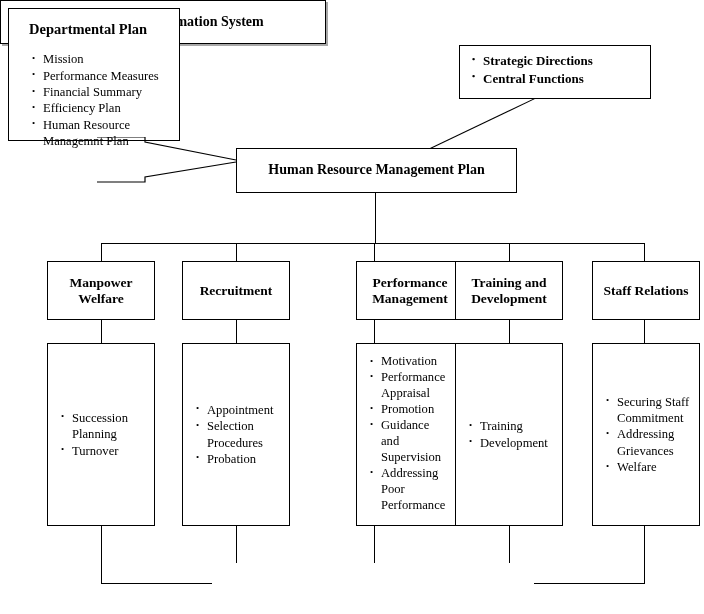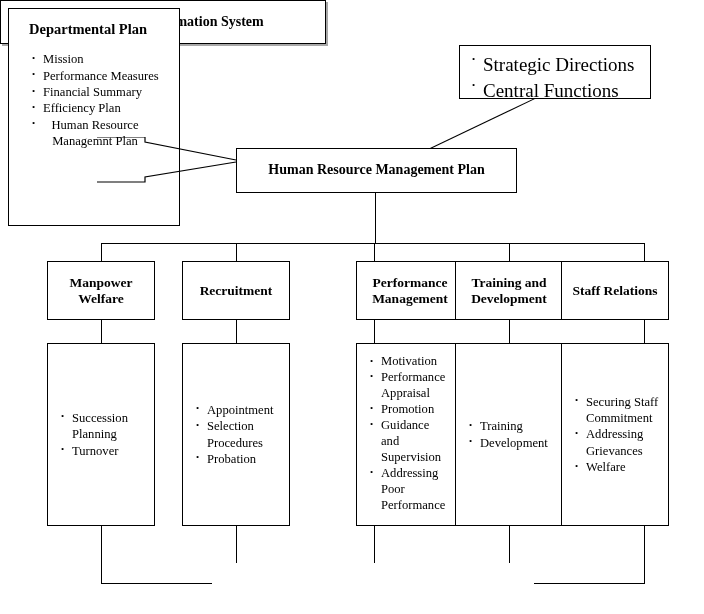--- a/index.html
+++ b/index.html
@@ -60,32 +60,32 @@
     position: absolute;
     left: 0px;
     top: -0.5px;
     font-size: 9px;
     line-height: 1.62;
   }
   ul.bl.tight li { line-height: 1.27; }
 
   
   #dept-plan-box {
-    left: 8px; top: 8px; width: 172px; height: 218px;
+    left: 8px; top: 8px; width: 172px; height: 133px;
     padding: 12px 10px 0 12px;
     font-family: Liberation Serif, serif;
   }
   #dept-plan-box .dept-title { margin: 0 0 13px 8px; }
   #dept-plan-box ul.bl { margin-left: 11px; }
 
   #strategic-box {
     left: 459px; top: 45px; width: 192px; height: 54px;
     padding: 6px 0 0 12px;
   }
-  #strategic-box ul.bl li { font-size: 19px; line-height: 1.38; }
+  #strategic-box ul.bl li { font-size: 13px; line-height: 1.38; font-weight: bold; }
 
   #hrmp-box {
     left: 236px; top: 148px; width: 281px; height: 45px;
     display: flex; align-items: center; justify-content: center;
   }
   #hrmp-box .box-title { font-size: 14px; }
 
   #mis-box {
     left: 211px; top: 562px; width: 324px; height: 42px;
     border: 1px solid #000;
@@ -104,21 +104,21 @@
   .col-detail {
     top: 343px; height: 183px; width: 108px;
     display: flex; align-items: center;
   }
   .col-detail .inner { width: 100%; padding: 0 6px 0 13px; }
 
   .c1 { left: 47px; }
   .c2 { left: 182px; justify-content: center; }
   .c3 { left: 320px; margin-left: 36px; }
   .c4 { left: 455px; }
-  .c5 { left: 561px; }
+  .c5 { left: 592px; }
 
   
   .ln {
     position: absolute;
     background: #000;
     z-index: 2;
   }
   .vl { width: 1px; }
   .hl { height: 1px; }
 
@@ -146,21 +146,21 @@
 
 <div id="canvas">
 
   <div class="box" id="dept-plan-box">
     <div class="dept-title">Departmental Plan</div>
     <ul class="bl">
       <li>Mission</li>
       <li>Performance Measures</li>
       <li>Financial Summary</li>
       <li>Efficiency Plan</li>
-      <li style="width:104px;text-align:center;">Human Resource Managemnt Plan</li>
+      <li style="width:104px;">Human Resource Managemnt Plan</li>
     </ul>
   </div>
 
   <div class="box" id="strategic-box">
     <ul class="bl">
       <li>Strategic Directions</li>
       <li>Central Functions</li>
     </ul>
   </div>
 

